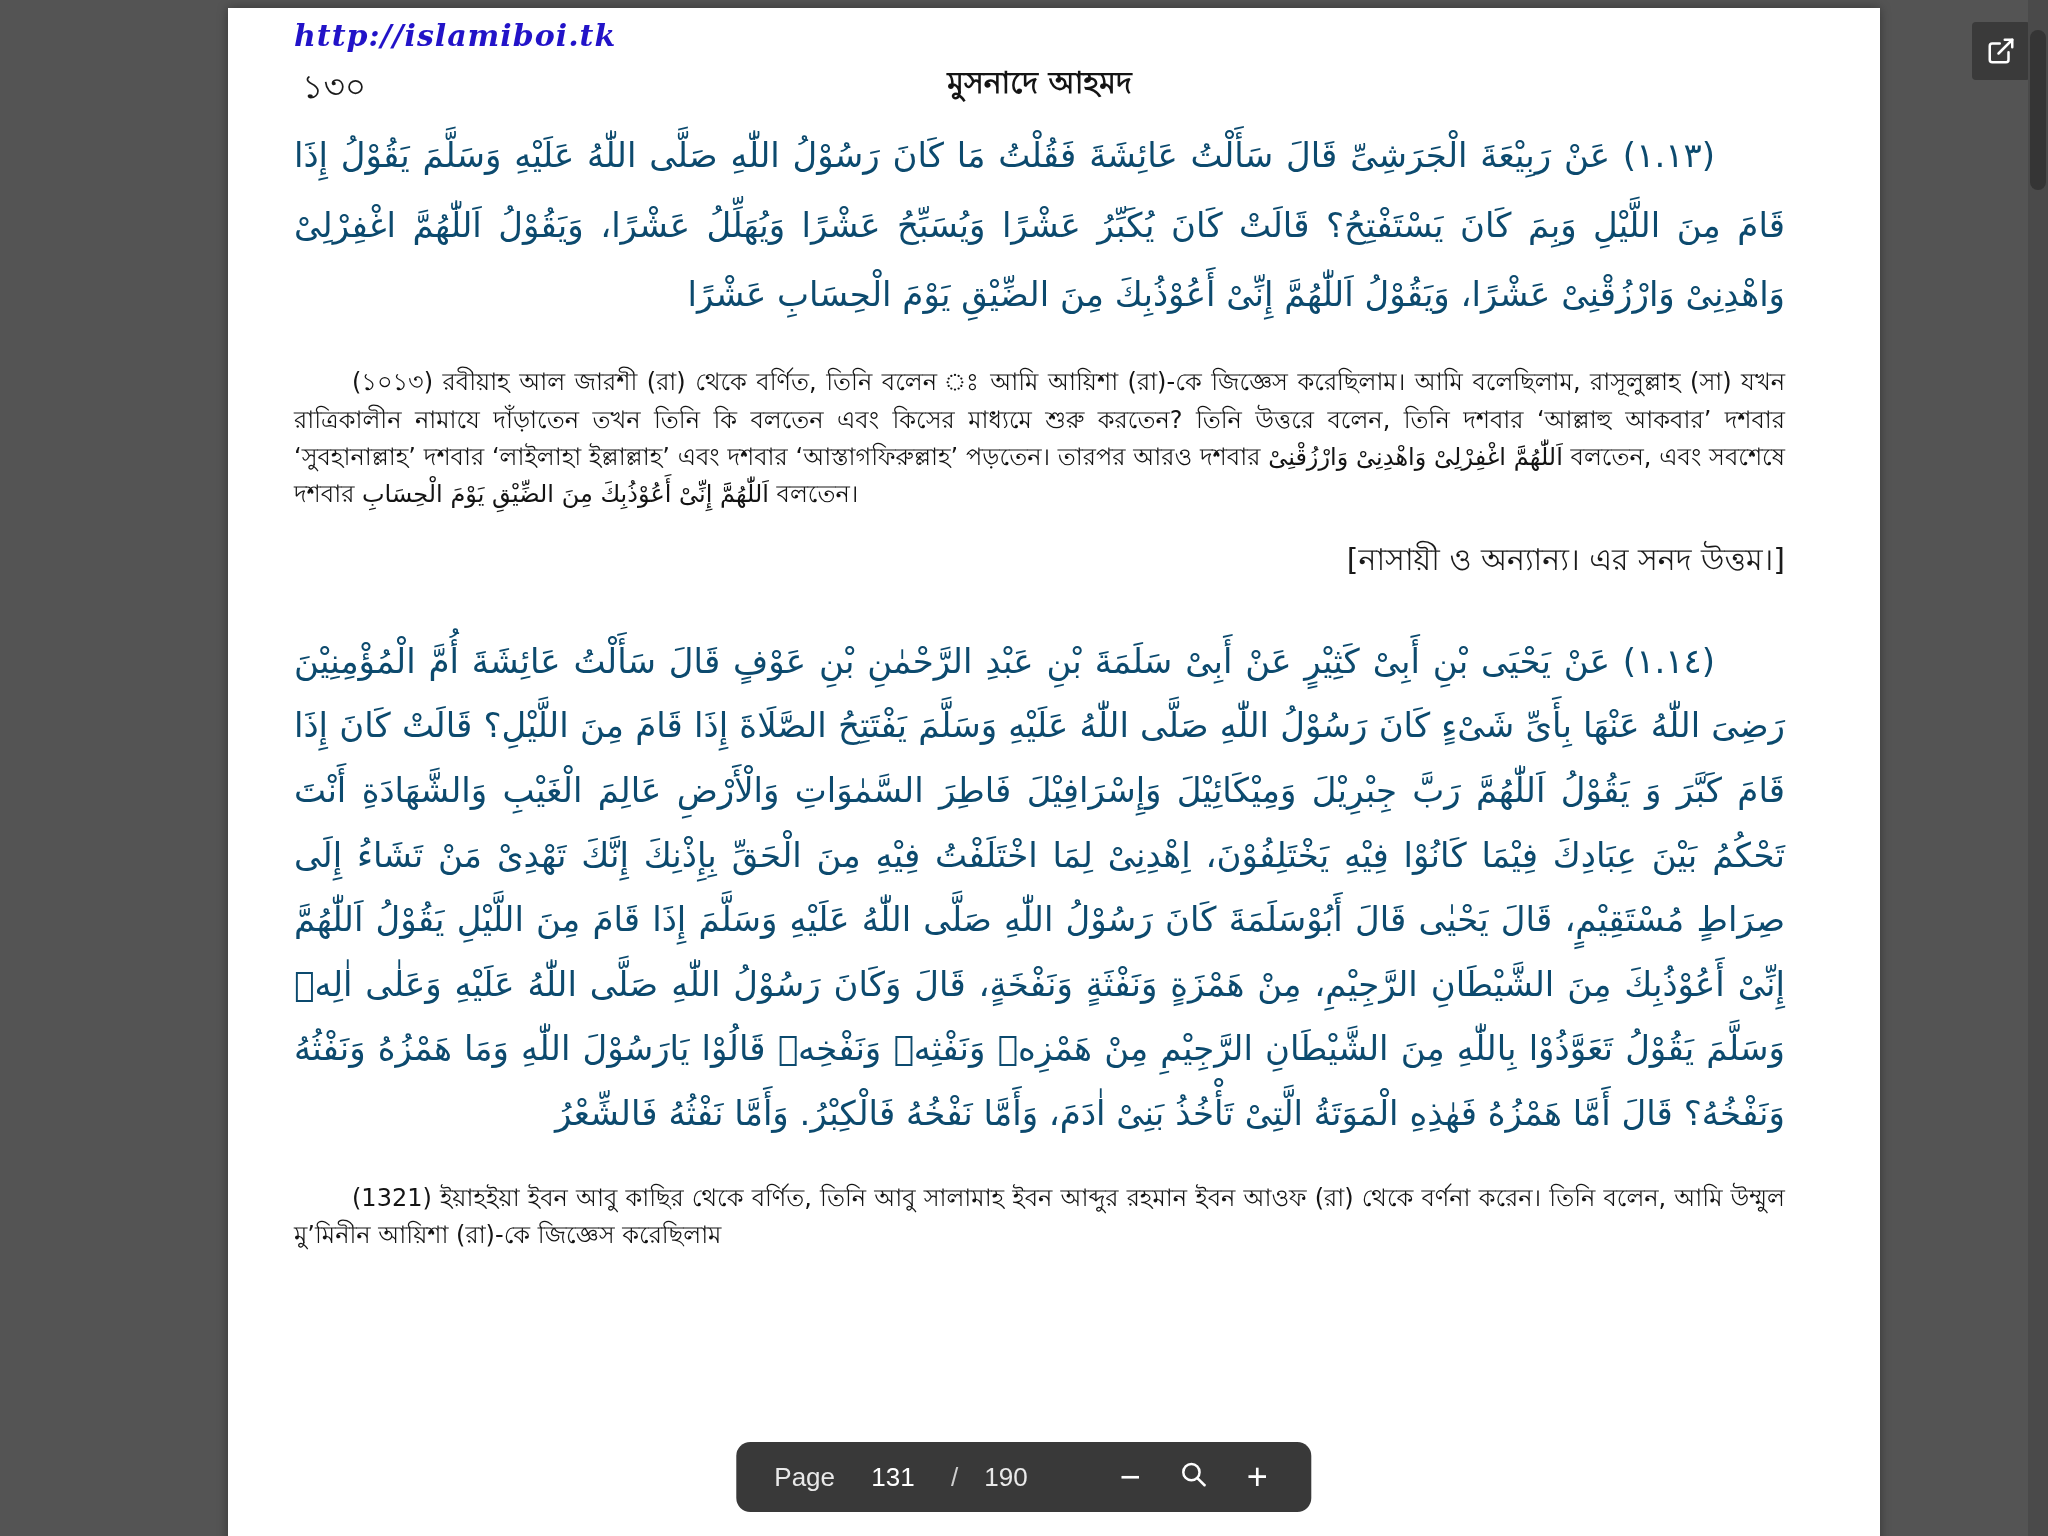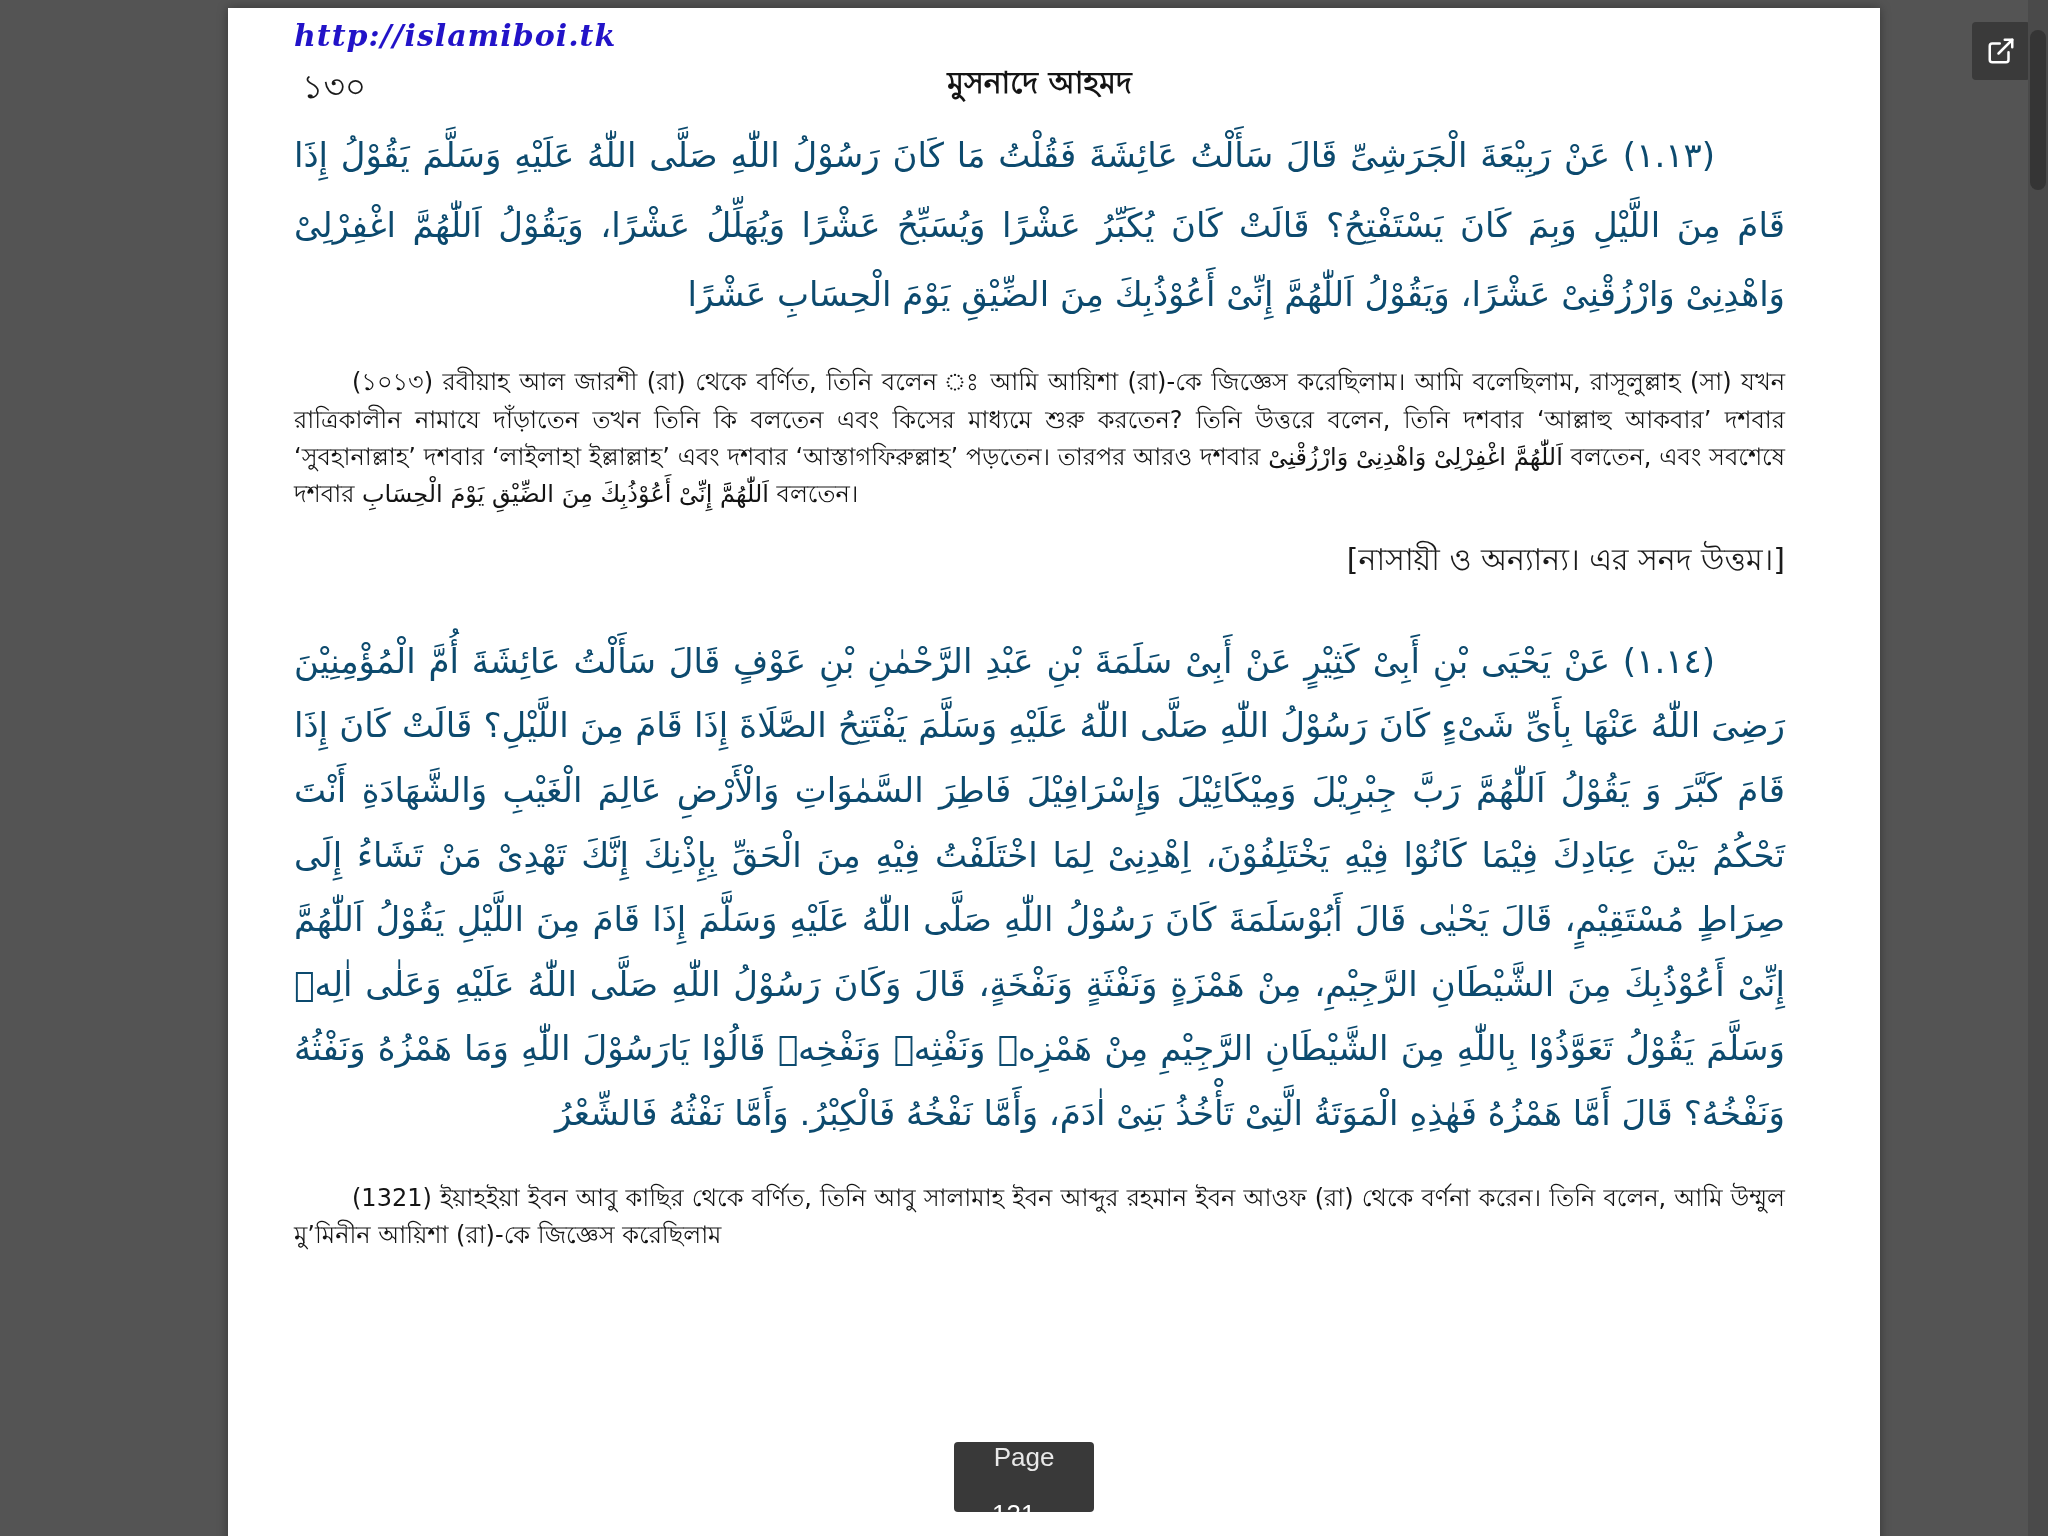--- a/index.html
+++ b/index.html
@@ -97,40 +97,39 @@
     justify-content: center;
   }
   .open-new-btn svg { display: block; }
   
   .toolbar {
     position: absolute;
     left: 50%; bottom: 24px;
     transform: translateX(-50%);
     height: 70px;
     background: rgba(30,30,30,0.88);
-    border-radius: 4px;
+    border-radius: 14px;
     display: flex;
     align-items: center;
     padding: 0 38px;
     gap: 26px;
     color: #e9e9e9;
-    flex-direction: column;
   }
   .toolbar .tb-label {
     font-size: 26px;
     color: #e9e9e9;
   }
   .toolbar .page-input {
     width: 64px;
     background: transparent;
     border: none;
     outline: none;
     color: #ffffff;
     font-size: 26px;
-    text-align: left;
+    text-align: center;
     font-family: "Liberation Sans", sans-serif;
   }
   .toolbar .sep { font-size: 26px; color: #cfcfcf; }
   .toolbar .total { font-size: 26px; color: #e9e9e9; }
   .toolbar .tb-gap { width: 34px; }
   .tb-btn {
     background: transparent;
     border: none;
     color: #ffffff;
     font-size: 36px;

